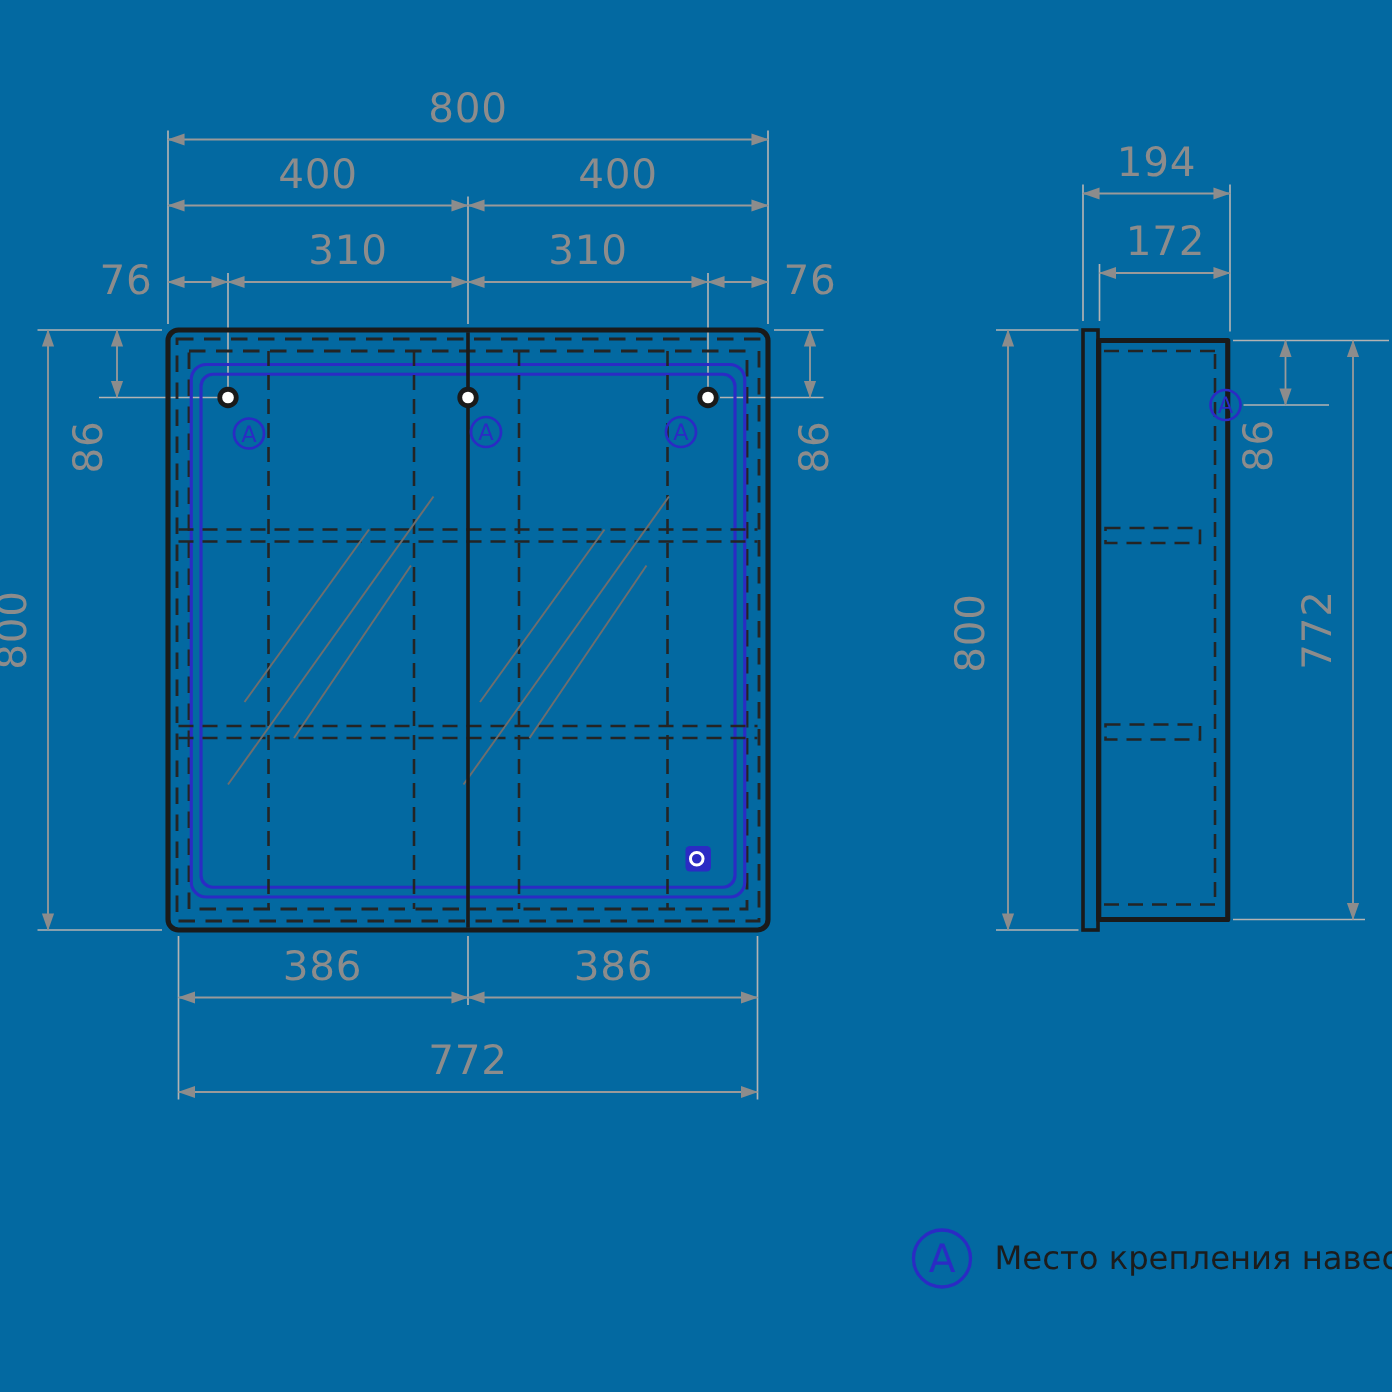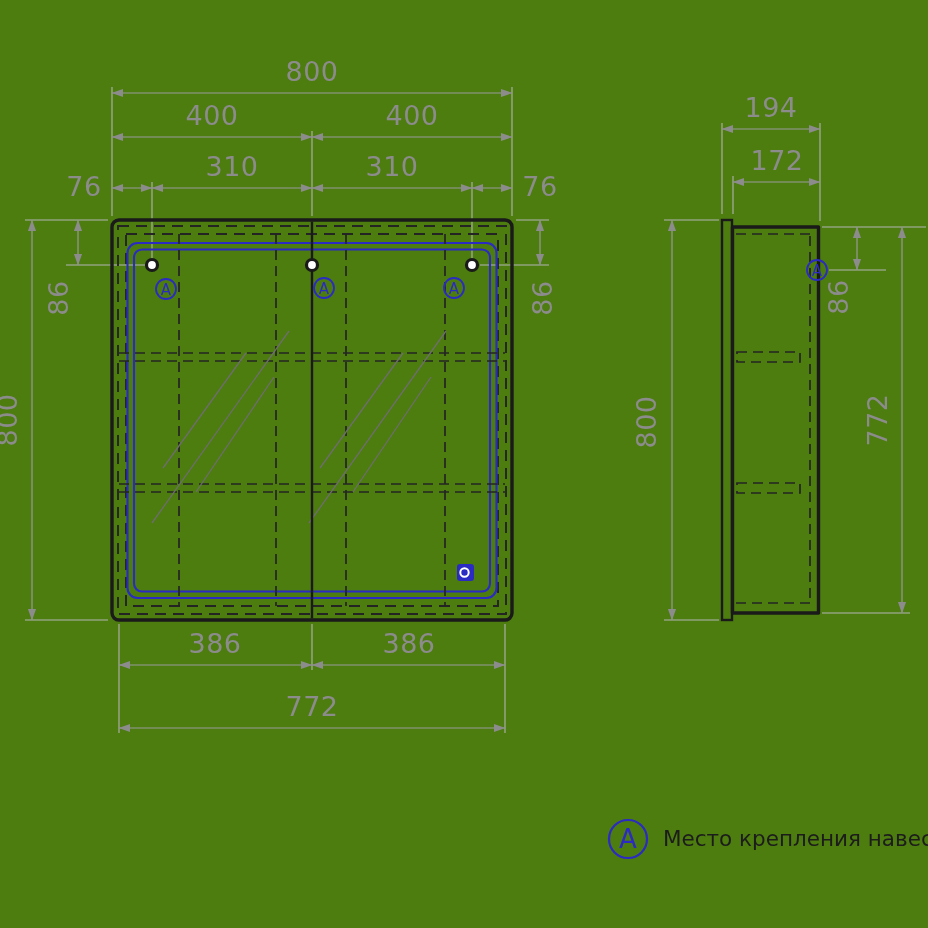--- a/index.html
+++ b/index.html
@@ -1,16 +1,16 @@
 <!DOCTYPE html>
 <html><head>
 <meta charset="utf-8">
 <style>
   html,body{margin:0;padding:0;background:#ffffff;}
-  .stage{position:relative;width:928px;height:928px;background:#4d7c0f;overflow:hidden;
+  .stage{position:relative;width:928px;height:928px;background:#0369a1;overflow:hidden;
          font-family:"DejaVu Sans", sans-serif;}
   svg{display:block}
   
   .ln      {stroke:#1a1a1a;fill:none;stroke-width:3.4;stroke-linejoin:round;}
   .ln-med  {stroke:#1a1a1a;fill:none;stroke-width:2.4;}
   .dash    {stroke:#242424;fill:none;stroke-width:1.9;stroke-dasharray:11 7;}
   .dash-th {stroke:#242424;fill:none;stroke-width:1.7;stroke-dasharray:10 6;}
   .blue    {stroke:#2b2bc4;fill:none;stroke-width:2.1;}
   .hatch   {stroke:#6e6e6e;fill:none;stroke-width:1.3;}
   

